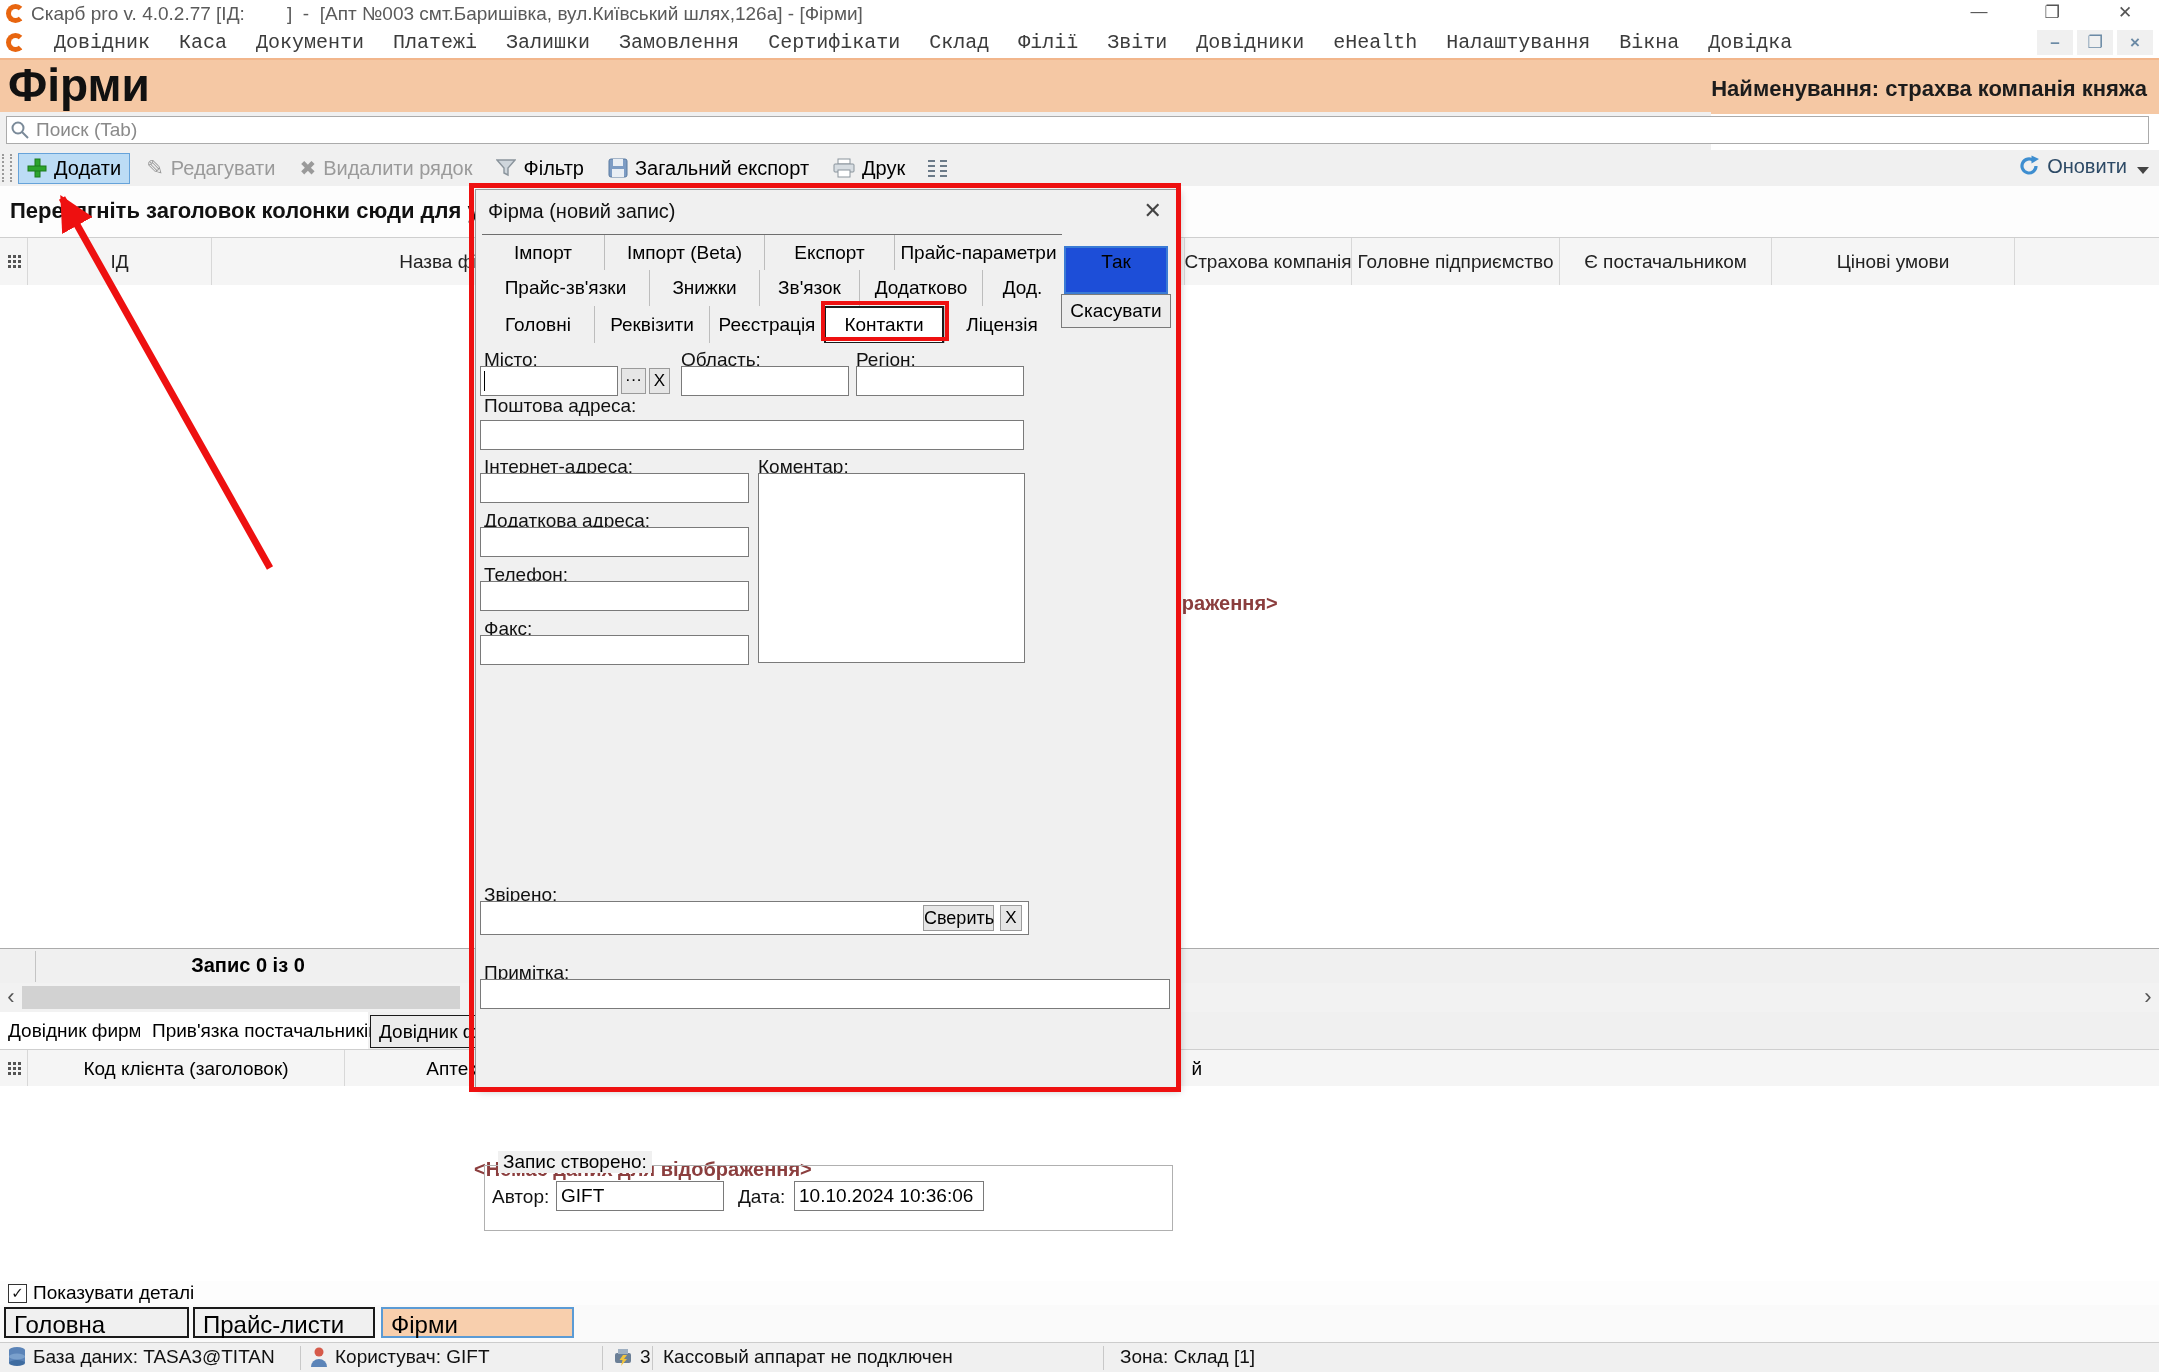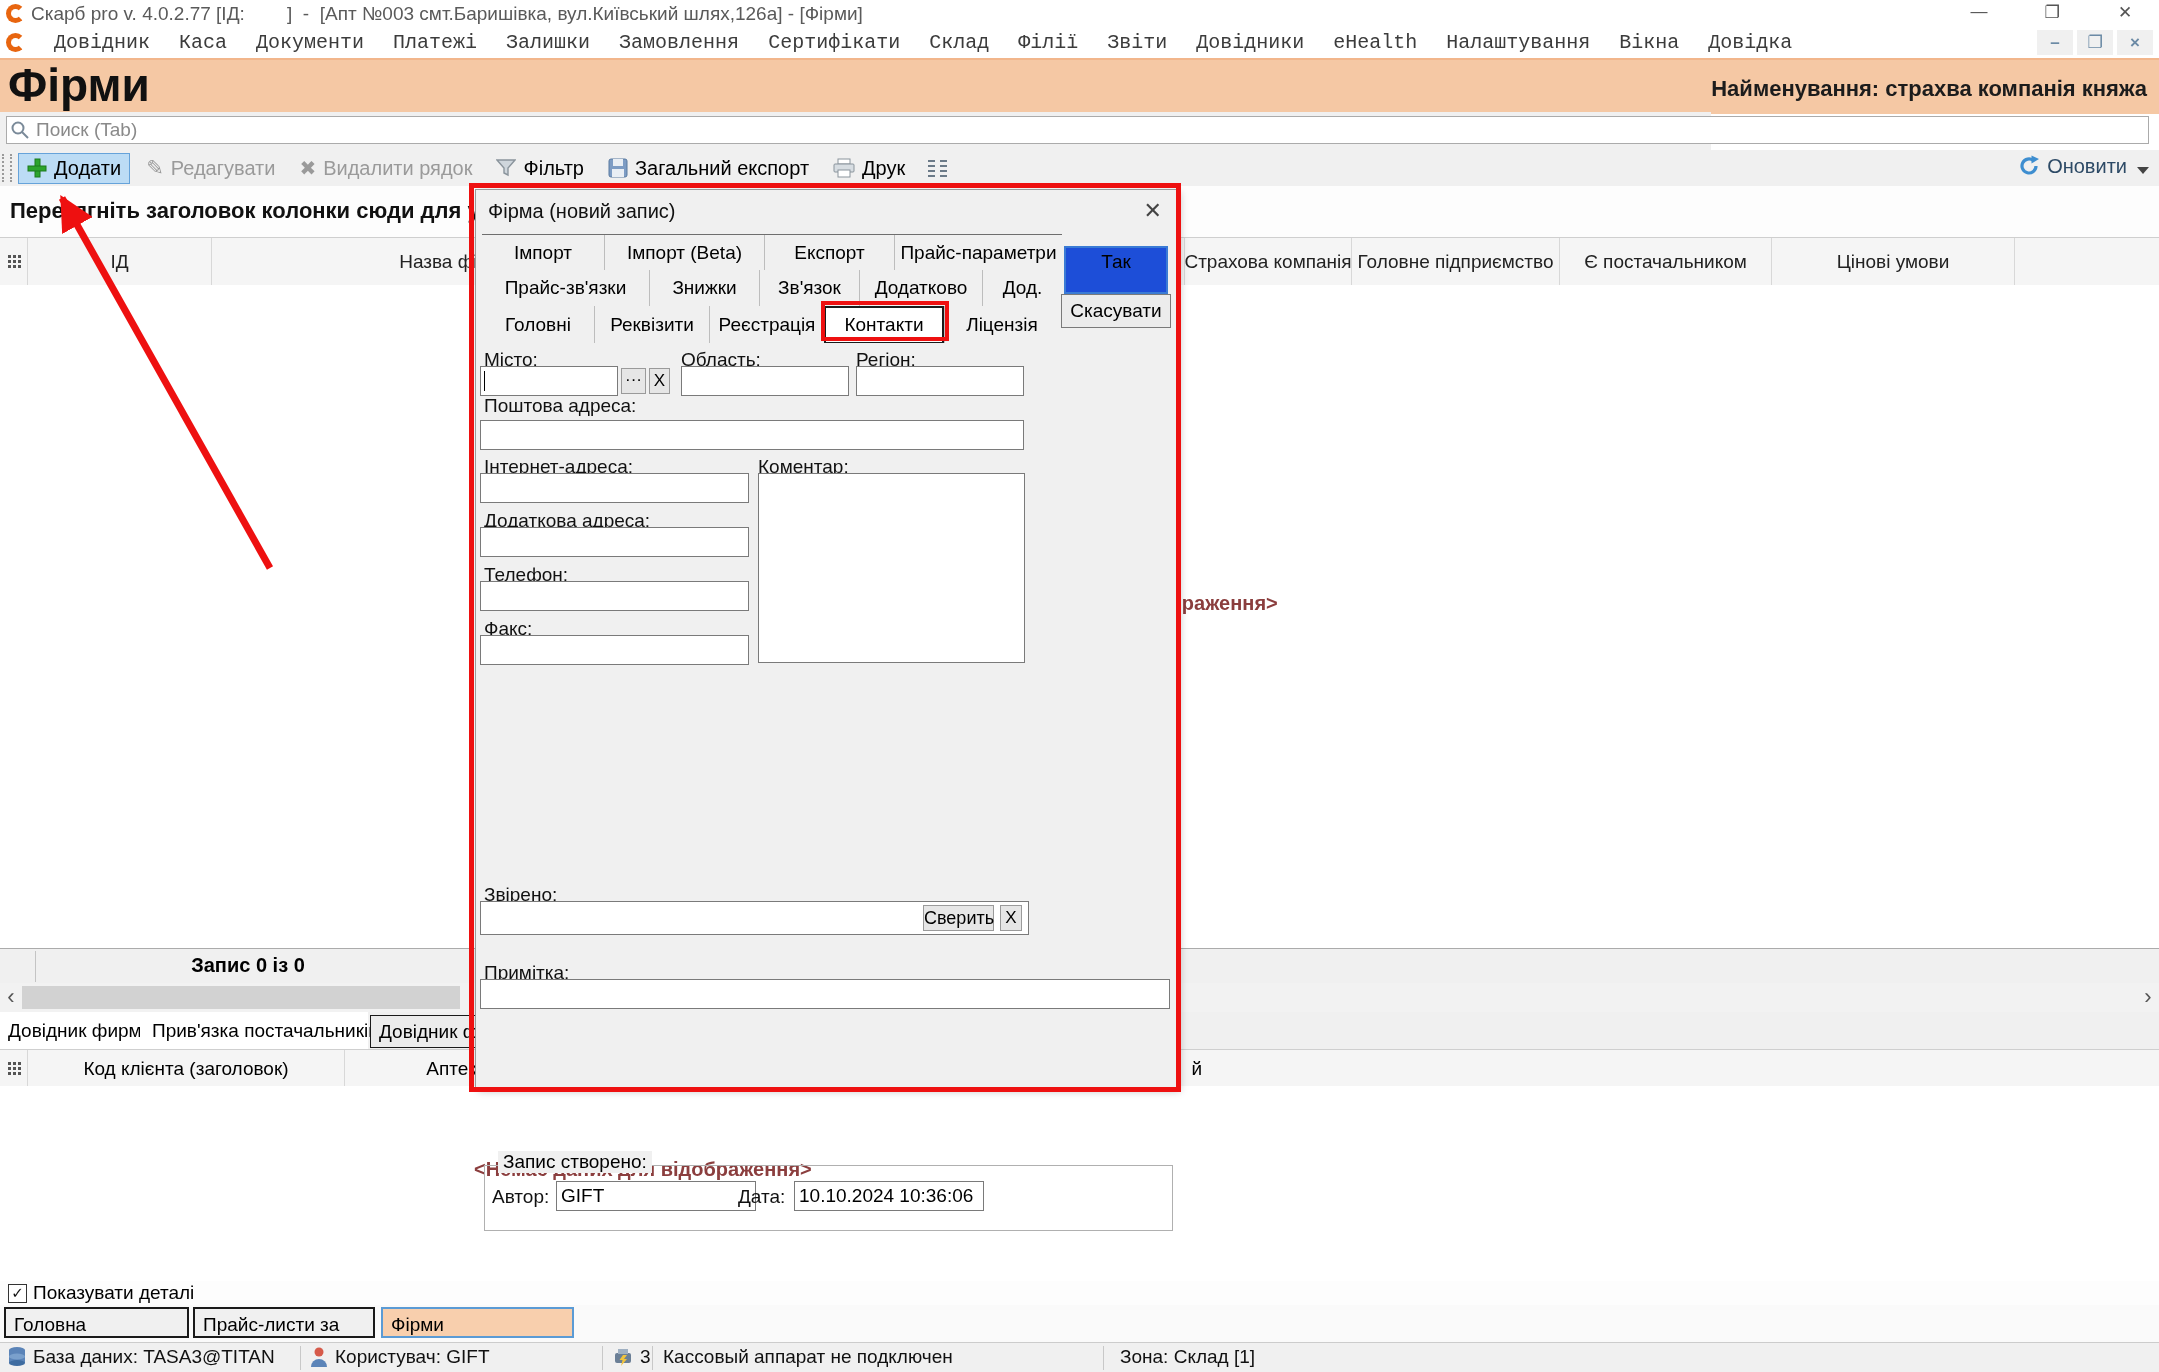--- a/index.html
+++ b/index.html
@@ -50,21 +50,21 @@
   .detailtabs{position:absolute;left:0;top:1012px;width:2159px;height:37px;background:#f0f0f0;}
   .dtab{position:absolute;top:0;height:37px;display:flex;align-items:center;font-size:19px;padding:0 8px;box-sizing:border-box;white-space:nowrap;}
   .dtab.active{background:#fff;}
   .dtab.gray{background:#ececec;border:1px solid #1a1a1a;top:3px;height:33px;}
   .detailheader{position:absolute;left:0;top:1049px;width:2159px;height:37px;background:#f5f5f5;border-top:1px solid #cfcfcf;border-bottom:1px solid #cfcfcf;font-size:19px;}
   .detailbody{position:absolute;left:0;top:1086px;width:2159px;height:195px;background:#fff;}
   .checkboxrow{position:absolute;left:0;top:1281px;width:2159px;height:24px;background:#fdfdfd;display:flex;align-items:center;font-size:19px;}
   .cbox{width:17px;height:17px;border:1px solid #333;background:#fff;margin:0 6px 0 8px;text-align:center;line-height:16px;font-size:15px;color:#111;}
   
   .windowtabs{position:absolute;left:0;top:1305px;width:2159px;height:37px;background:#fafafa;}
-  .wtab{position:absolute;top:2px;height:31px;line-height:31px;font-size:19px;padding-left:8px;box-sizing:border-box;background:#f0f0f0;border:2px solid #1a1a1a;}
+  .wtab{position:absolute;top:2px;height:31px;line-height:31px;font-size:24px;padding-left:8px;box-sizing:border-box;background:#f0f0f0;border:2px solid #1a1a1a;}
   .wtab.peach{background:#f8cfad;border:2px solid #5b9bd5;}
   
   .statusbar{position:absolute;left:0;top:1342px;width:2159px;height:30px;background:#f0f0f0;border-top:1px solid #cccccc;font-size:19px;color:#111;}
   .sseg{position:absolute;top:3px;display:flex;align-items:center;gap:7px;white-space:nowrap;}
   .ssep{position:absolute;top:3px;bottom:3px;width:1px;background:#c8c8c8;}
   
   .dialog{position:absolute;left:475px;top:189px;width:702px;height:899px;background:#f0f0f0;border:1px solid #9a9a9a;box-sizing:border-box;z-index:20;box-shadow:3px 3px 8px rgba(0,0,0,.25);}
   .dlg-title{position:absolute;left:0;top:0;width:100%;height:44px;font-size:20px;color:#111;}
   .dlg-title .txt{position:absolute;left:12px;top:10px;}
   .dlg-close{position:absolute;right:14px;top:8px;font-size:22px;color:#444;}
@@ -391,21 +391,21 @@
       <input class="finput" style="left: 4px; top: 558px; width: 549px; height: 34px;">
       <div class="sbtn" style="left:447px;top:562px;width:71px;height:26px;line-height:24px;font-size:18px;">Сверить</div>
       <div class="sbtn" style="left:524px;top:562px;width:22px;height:26px;line-height:24px;">X</div>
 
       <div class="flabel" style="left:8px;top:619px;">Примітка:</div>
       <input class="finput" style="left: 4px; top: 636px; width: 690px; height: 30px;">
 
       <div class="gbox"></div>
       <div class="gbox-legend">Запис створено:</div>
       <div class="flabel" style="left:16px;top:843px;">Автор:</div>
-      <input class="finput" style="left: 80px; top: 838px; width: 200px; height: 30px;" value="GIFT">
+      <input class="finput" style="left: 80px; top: 838px; width: 168px; height: 30px;" value="GIFT">
       <div class="flabel" style="left:262px;top:843px;">Дата:</div>
       <input class="finput" style="left: 318px; top: 838px; width: 190px; height: 30px;" value="10.10.2024 10:36:06">
     </div>
   </div>
 
   <div class="ann" style="left:469px;top:183px;width:712px;height:909px;border:5px solid #ee1010;z-index:75;"></div>
   <div class="ann" style="left:821px;top:301px;width:128px;height:40px;border:4px solid #ee1010;z-index:76;"></div>
   <svg class="ann" style="left:0;top:0;width:2159px;height:1372px;z-index:80;">
     <defs>
       <marker id="ah" viewBox="0 0 10 10" refX="9" refY="5" markerWidth="5" markerHeight="5" orient="auto">

